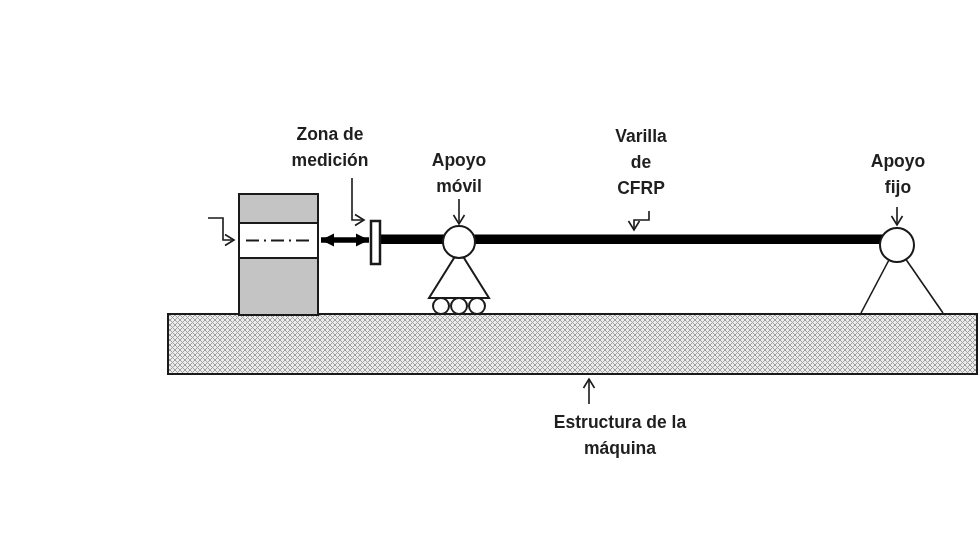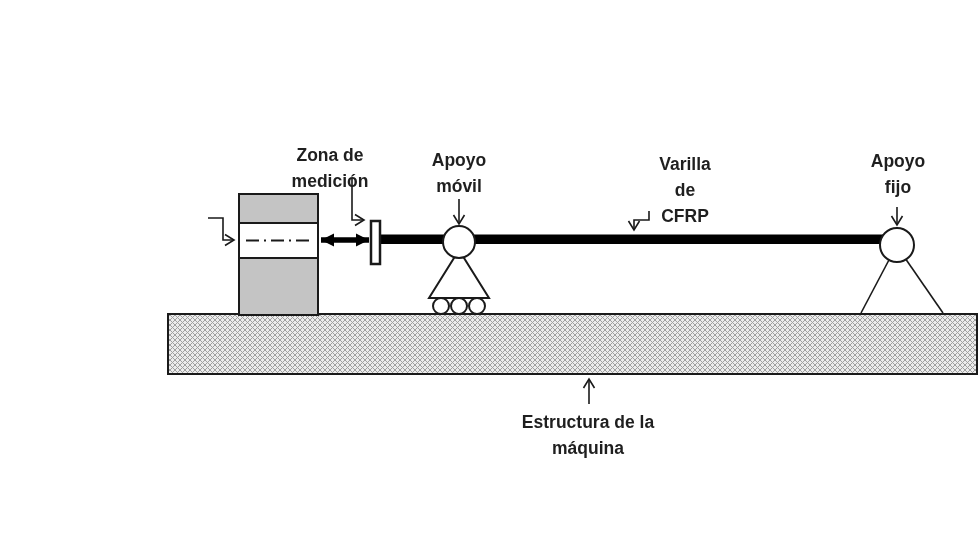--- a/index.html
+++ b/index.html
@@ -61,29 +61,29 @@
 
     <line x1="890" y1="258" x2="861" y2="313" stroke="#1a1a1a" stroke-width="1.6"></line>
     <line x1="905" y1="258" x2="943" y2="313" stroke="#1a1a1a" stroke-width="1.6"></line>
     <circle cx="897" cy="245" r="17" fill="#ffffff" stroke="#1a1a1a" stroke-width="2"></circle>
     <line x1="897" y1="207" x2="897" y2="225" stroke="#1a1a1a" stroke-width="1.6" marker-end="url(#openArrow)"></line>
 
     <line x1="589" y1="404" x2="589" y2="379" stroke="#1a1a1a" stroke-width="1.6" marker-end="url(#openArrow)"></line>
   </svg>
 
 
-  <div class="label" style="left:330px;top:121px;margin-top:21px;">Zona de
+  <div class="label" style="left:330px;top:121px;">Zona de
 medición</div>
 
   <div class="label" style="left:459px;top:147px;">Apoyo
 móvil</div>
 
-  <div class="label" style="left:641px;top:151px;margin-left:44px;">Varilla
+  <div class="label" style="left:641px;top:123px;">Varilla
 de
 CFRP</div>
 
   <div class="label" style="left:898px;top:148px;">Apoyo
 fijo</div>
 
-  <div class="label" style="left:588px;top:409px;">Estructura de la
+  <div class="label" style="left:620px;top:409px;">Estructura de la
 máquina</div>
 
 </div>
 
 </body></html>

